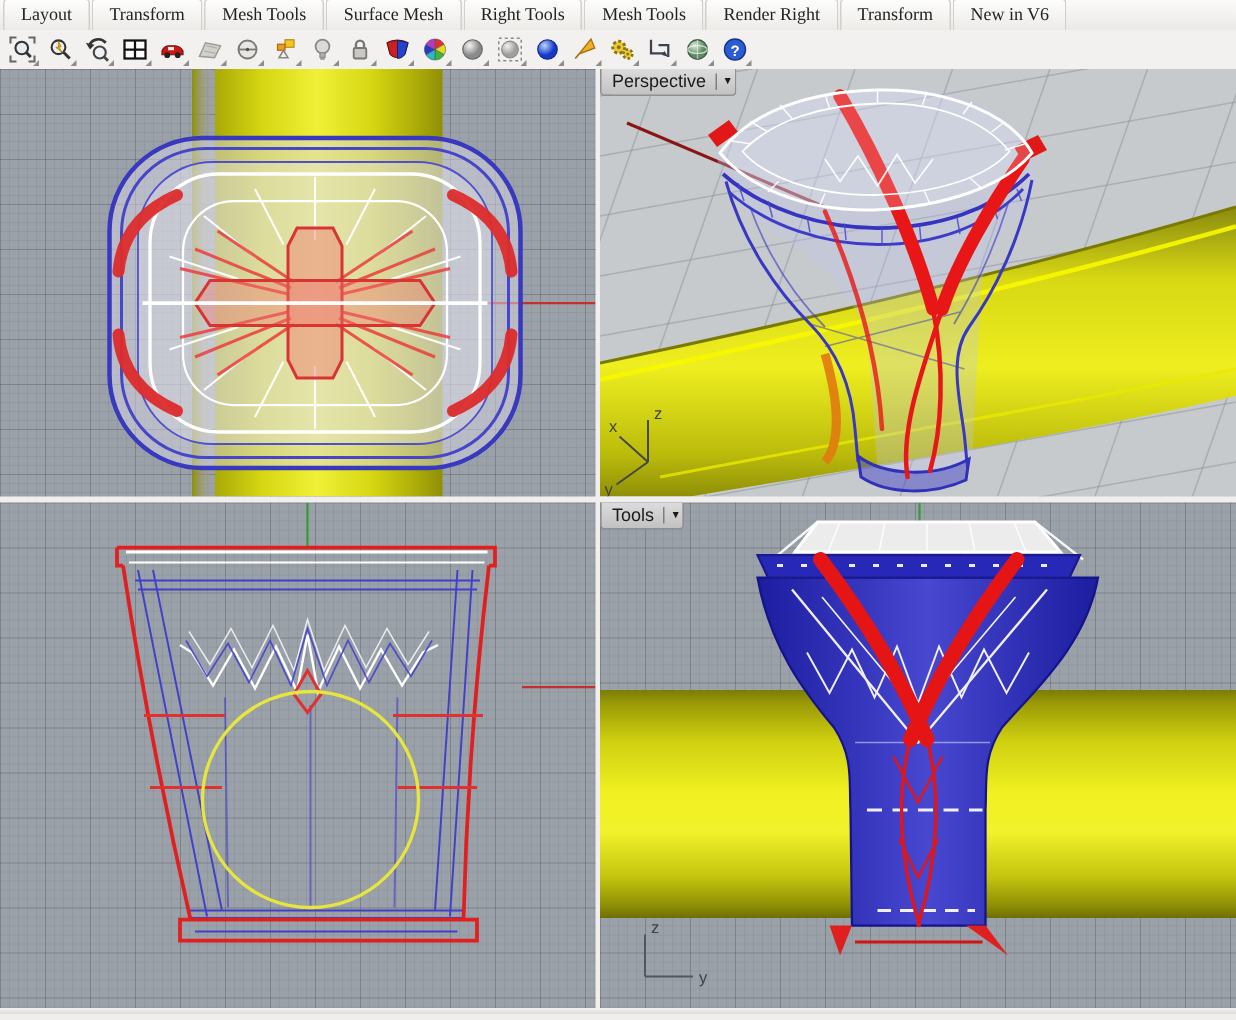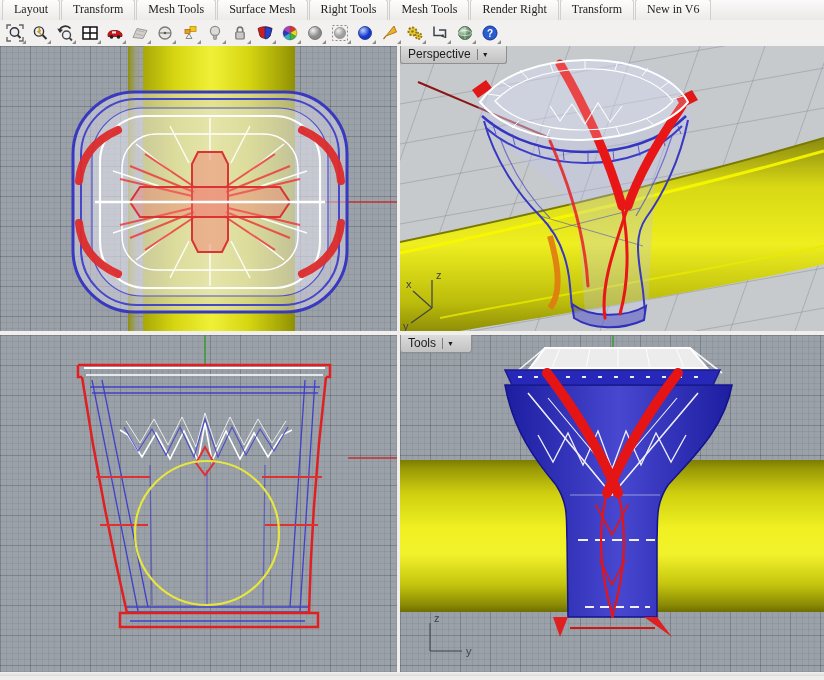--- a/index.html
+++ b/index.html
@@ -33,21 +33,21 @@
     background-size:30px 30px,30px 30px,6px 6px,6px 6px; }
   .vp.persp { background-color:#c7cacd; }
   #vp-top    { left:0;   top:0;   width:397px; height:285px; }
   #vp-persp  { left:400px; top:0; width:424px; height:285px; }
   #vp-front  { left:0;   top:289px; width:397px; height:341px; }
   #vp-right  { left:400px; top:289px; width:424px; height:341px; }
   .vp > svg { position:absolute; left:0; top:0; }
 
   .vp-tab { position:absolute; top:0; left:0; z-index:5; display:flex; align-items:center;
     background:linear-gradient(#dcdcdc,#c2c2c2); border:1px solid #8f8f8f; border-top:none;
-    border-radius:0 0 3px 3px; padding:1px 16px 2px 7px; font-size:12px; color:#1b1b1b; cursor:default; }
+    border-radius:0 0 3px 3px; padding:1px 0 2px 7px; font-size:12px; color:#1b1b1b; cursor:default; }
   .vp-tab .sep { width:1px; height:11px; background:#7e7e7e; margin:0 4px 0 6px; }
   .vp-tab .caret { font-size:7px; color:#1b1b1b; padding-right:1px; }
 
   .bottom-strip { position:absolute; left:0; top:626px; width:824px; height:4px;
     background:linear-gradient(#f4f3f1,#dddbd8); }
 
   svg text.axis { font:11px "Liberation Sans", sans-serif; fill:#3f4247; }
 </style>
 </head>
 <body>

